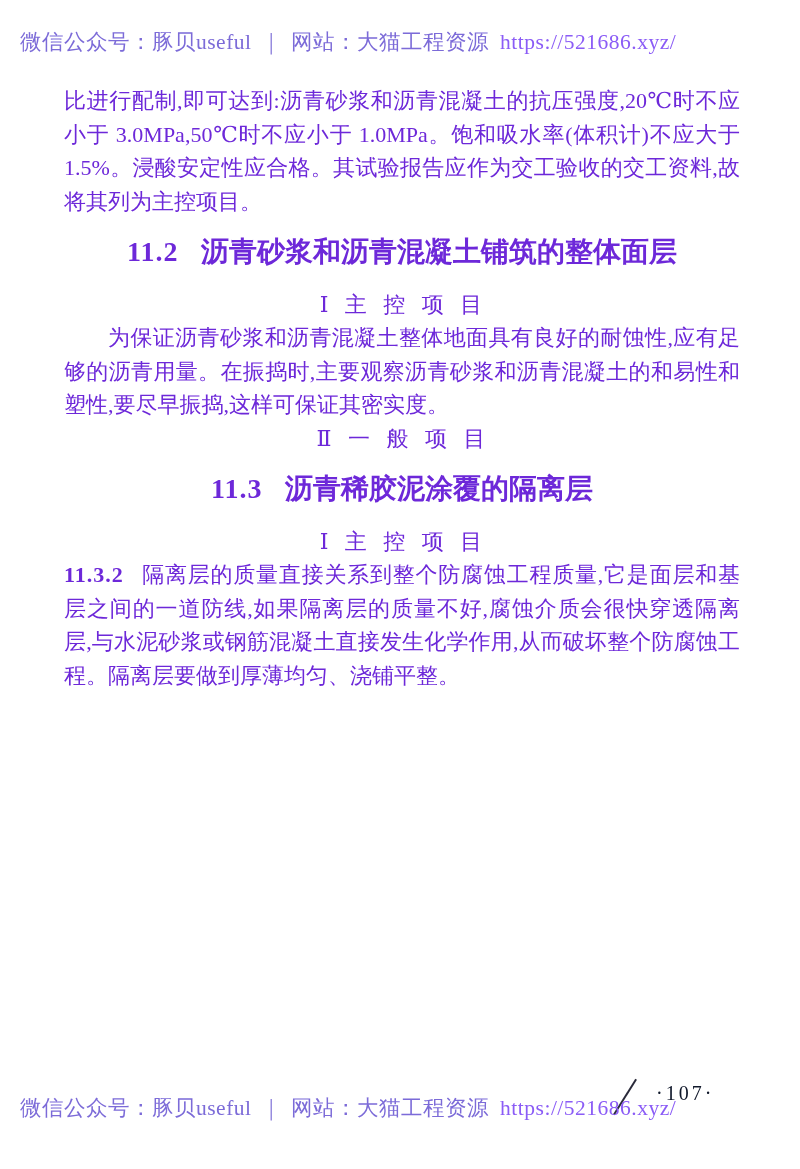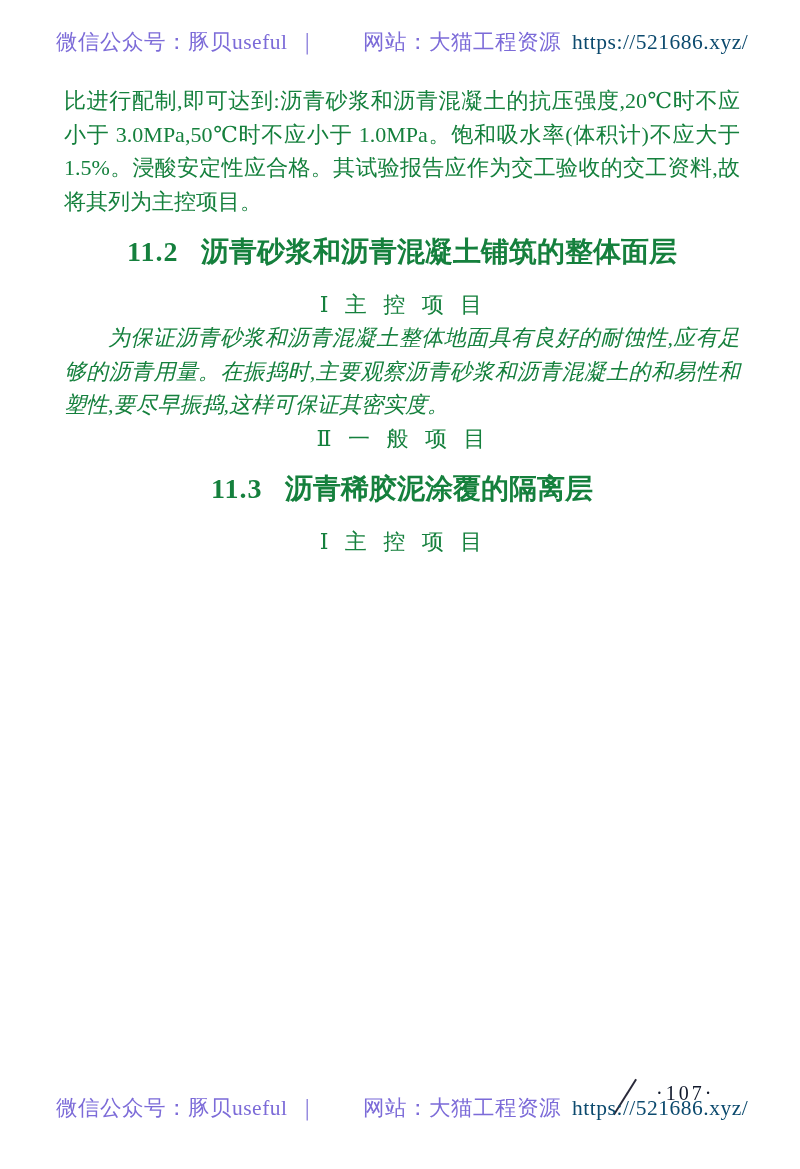--- a/index.html
+++ b/index.html
@@ -20,37 +20,37 @@
   .watermark {
     position: absolute;
     left: 20px; right: 10px;
     font-size: 21.5px;
     white-space: nowrap;
     letter-spacing: 0.5px;
     font-family: "Liberation Serif", "DejaVu Serif", serif;
   }
   .header-wm { top: 27px; }
   .footer-wm { top: 1093px; }
-  .wm-text { color: #7c6bd8; margin-left: 36px; }
+  .wm-text { color: #7c6bd8; }
   .wm-sep  { color: #8a7ddb; margin: 0 9px; }
-  .wm-url  { color: #0c4a6e; margin-left: 11px; }
+  .wm-url  { color: #8b5cf6; margin-left: 11px; }
 
   
   .content {
     position: absolute;
     top: 84px; left: 64px;
     width: 676px;
     font-size: 22px;
     line-height: 33.5px;
     text-align: justify;
-    color: #15803d;
+    color: #6d28d9;
   }
   .content p { margin: 0; }
   .para { text-align: justify; }
-  .indent { text-indent: 2em; font-style: italic; }
+  .indent { text-indent: 2em; }
 
   .section-heading {
     text-align: center;
     font-weight: bold;
     font-size: 28px;
     margin: 17px 0 19px;
   }
   .section-heading .h-num { margin-right: 0.8em; letter-spacing: 1px; }
 
   .sub-heading {
@@ -107,20 +107,23 @@
     <p class="sub-heading">Ⅱ 一 般 项 目</p>
 
 
     <h2 class="section-heading">
       <span class="h-num">11.3</span><span>沥青稀胶泥涂覆的隔离层</span>
     </h2>
 
     <p class="sub-heading">Ⅰ 主 控 项 目</p>
 
 
+    <p class="para">
+      <span class="clause-num">11.3.2</span><span>隔离层的质量直接关系到整个防腐蚀工程质量,它是面层和基层之间的一道防线,如果隔离层的质量不好,腐蚀介质会很快穿透隔离层,与水泥砂浆或钢筋混凝土直接发生化学作用,从而破坏整个防腐蚀工程。隔离层要做到厚薄均匀、浇铺平整。</span>
+    </p>
 
   </main>
 
   <div class="slash-mark"></div>
   <div class="page-number">·107·</div>
 
   <footer class="watermark footer-wm">
     <span class="wm-text">微信公众号：豚贝useful</span><span class="wm-sep">｜</span><span class="wm-text">网站：大猫工程资源</span><span class="wm-url">https://521686.xyz/</span>
   </footer>
 

